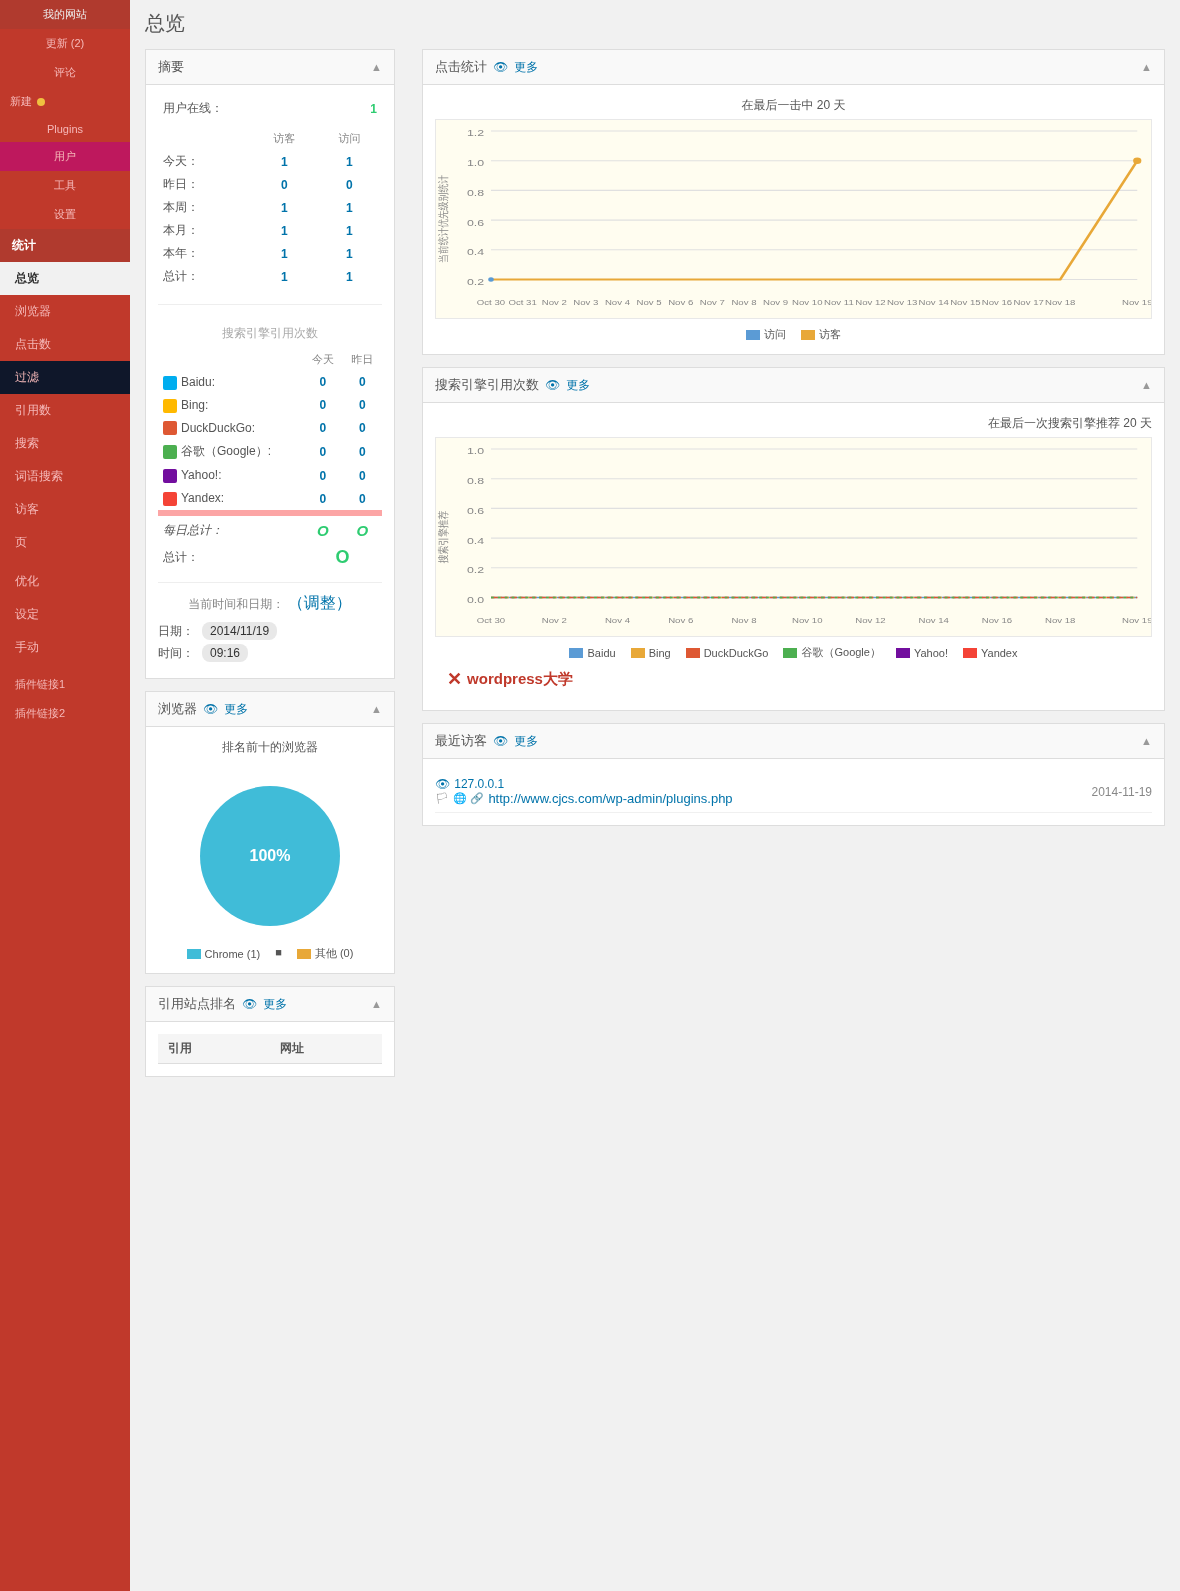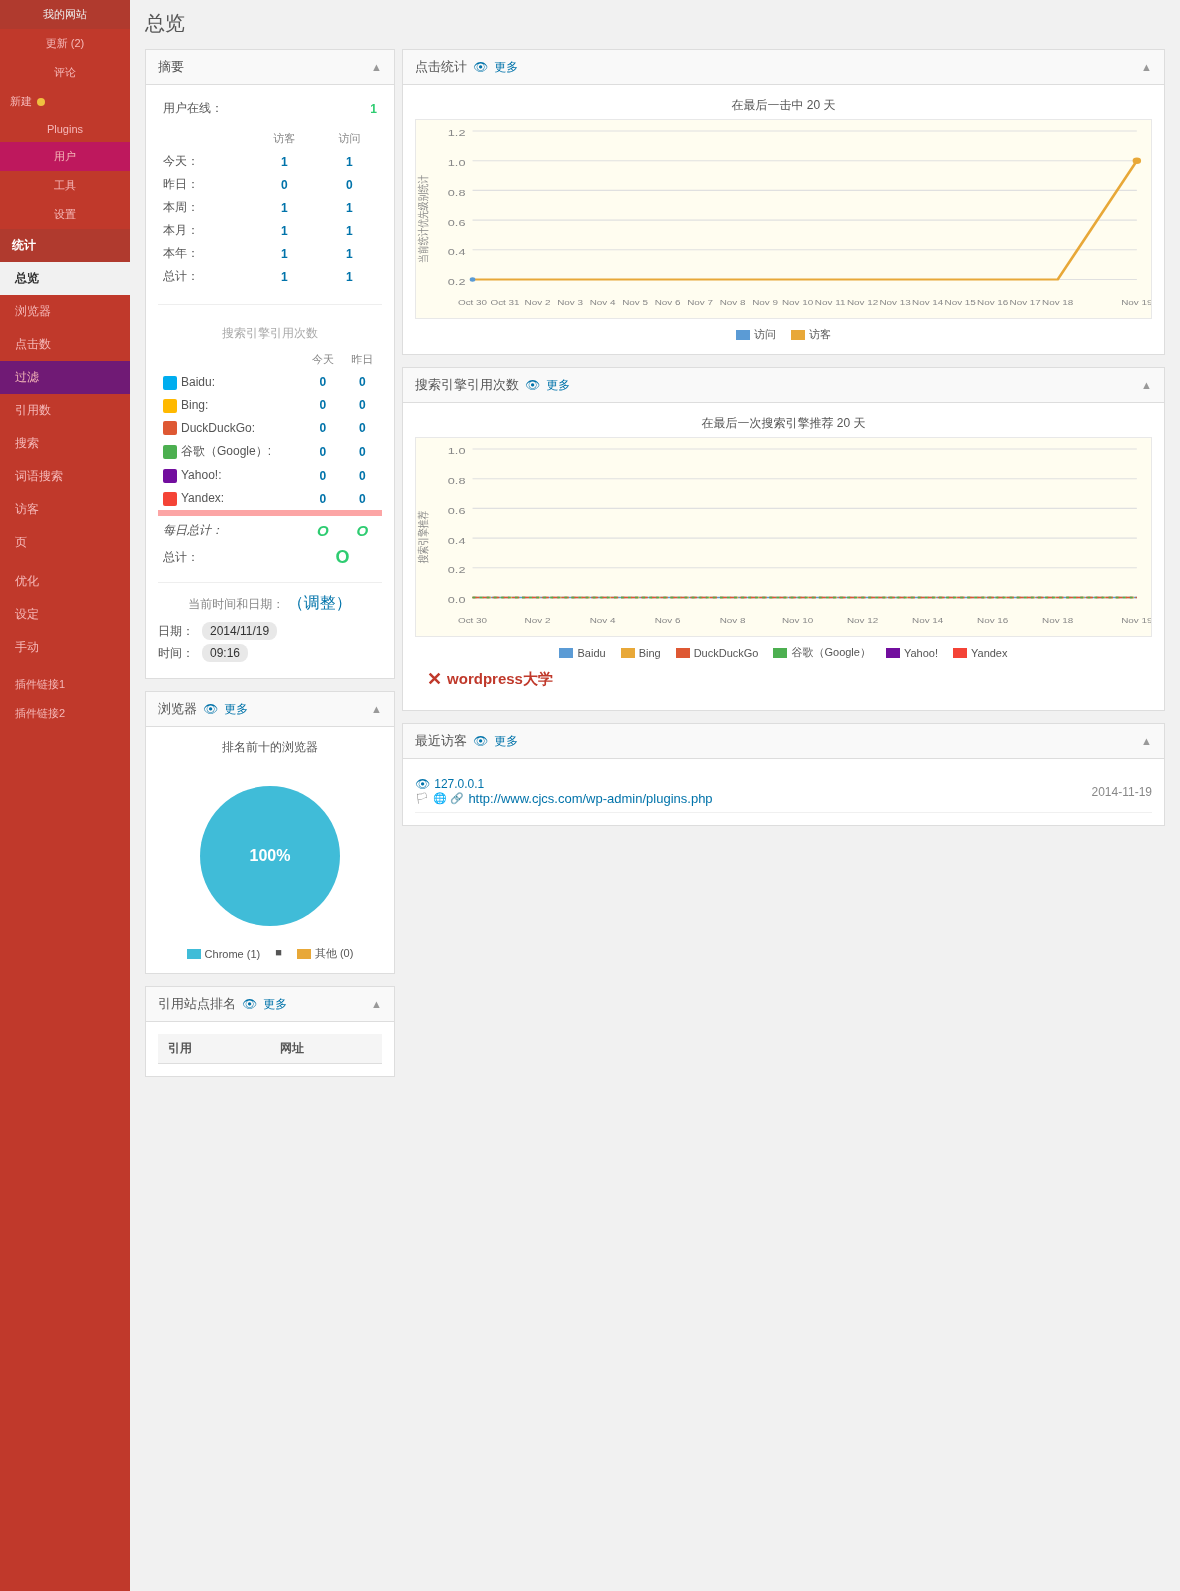--- a/index.html
+++ b/index.html
@@ -48,21 +48,21 @@
     .page-title {
       font-size: 20px;
       color: #555;
       margin-bottom: 12px;
       font-weight: normal;
     }
 
     
     .content-row {
       display: flex;
-      gap: 7px;
+      gap: 27px;
       margin-bottom: 12px;
     }
     .col-left { width: 250px; flex-shrink: 0; }
     .col-right { flex: 1; }
 
     
     .card {
       background: #fff;
       border: 1px solid #ddd;
       margin-bottom: 12px;
@@ -157,21 +157,21 @@
 
   <div class="sidebar-item active" style="background:#f1f1f1;color:#333;font-weight:bold;padding:8px 15px;">
     <span>总览</span>
   </div>
   <div class="sidebar-item" style="padding:8px 15px;color:#f5b8b8;background:#c0392b;">
     <span>浏览器</span>
   </div>
   <div class="sidebar-item" style="padding:8px 15px;color:#f5b8b8;background:#c0392b;">
     <span>点击数</span>
   </div>
-  <div class="sidebar-item" style="padding:8px 15px;color:#f5b8b8;background:#701a75;">
+  <div class="sidebar-item" style="padding:8px 15px;color:#f5b8b8;background:#0f172a;">
     <span>过滤</span>
   </div>
   <div class="sidebar-item" style="padding:8px 15px;color:#f5b8b8;background:#c0392b;">
     <span>引用数</span>
   </div>
   <div class="sidebar-item" style="padding:8px 15px;color:#f5b8b8;background:#c0392b;">
     <span>搜索</span>
   </div>
   <div class="sidebar-item" style="padding:8px 15px;color:#f5b8b8;background:#c0392b;">
     <span>词语搜索</span>
@@ -477,21 +477,21 @@
       <div class="card">
         <div class="card-header">
           <div class="card-header-left">
             <span>搜索引擎引用次数</span>
             <span class="eye-icon">👁</span>
             <a class="more-link">更多</a>
           </div>
           <span class="card-collapse arrow-up"></span>
         </div>
         <div class="card-body">
-          <div style="text-align:center;font-size:12px;color:#555;margin-bottom:5px;">在最后一次搜索引擎推荐 20 天</div>
+          <div style="text-align:right;font-size:12px;color:#555;margin-bottom:5px;">在最后一次搜索引擎推荐 20 天</div>
           <svg width="100%" height="200" viewBox="0 0 520 180" preserveAspectRatio="none" style="background:#fffdf0;border:1px solid #e8e8e8;">
 
             <line x1="40" y1="10" x2="510" y2="10" stroke="#e0e0e0" stroke-width="1"></line>
             <line x1="40" y1="37" x2="510" y2="37" stroke="#e0e0e0" stroke-width="1"></line>
             <line x1="40" y1="64" x2="510" y2="64" stroke="#e0e0e0" stroke-width="1"></line>
             <line x1="40" y1="91" x2="510" y2="91" stroke="#e0e0e0" stroke-width="1"></line>
             <line x1="40" y1="118" x2="510" y2="118" stroke="#e0e0e0" stroke-width="1"></line>
             <line x1="40" y1="145" x2="510" y2="145" stroke="#e0e0e0" stroke-width="1"></line>
 
             <text x="35" y="15" text-anchor="end" font-size="9" fill="#888">1.0</text>

